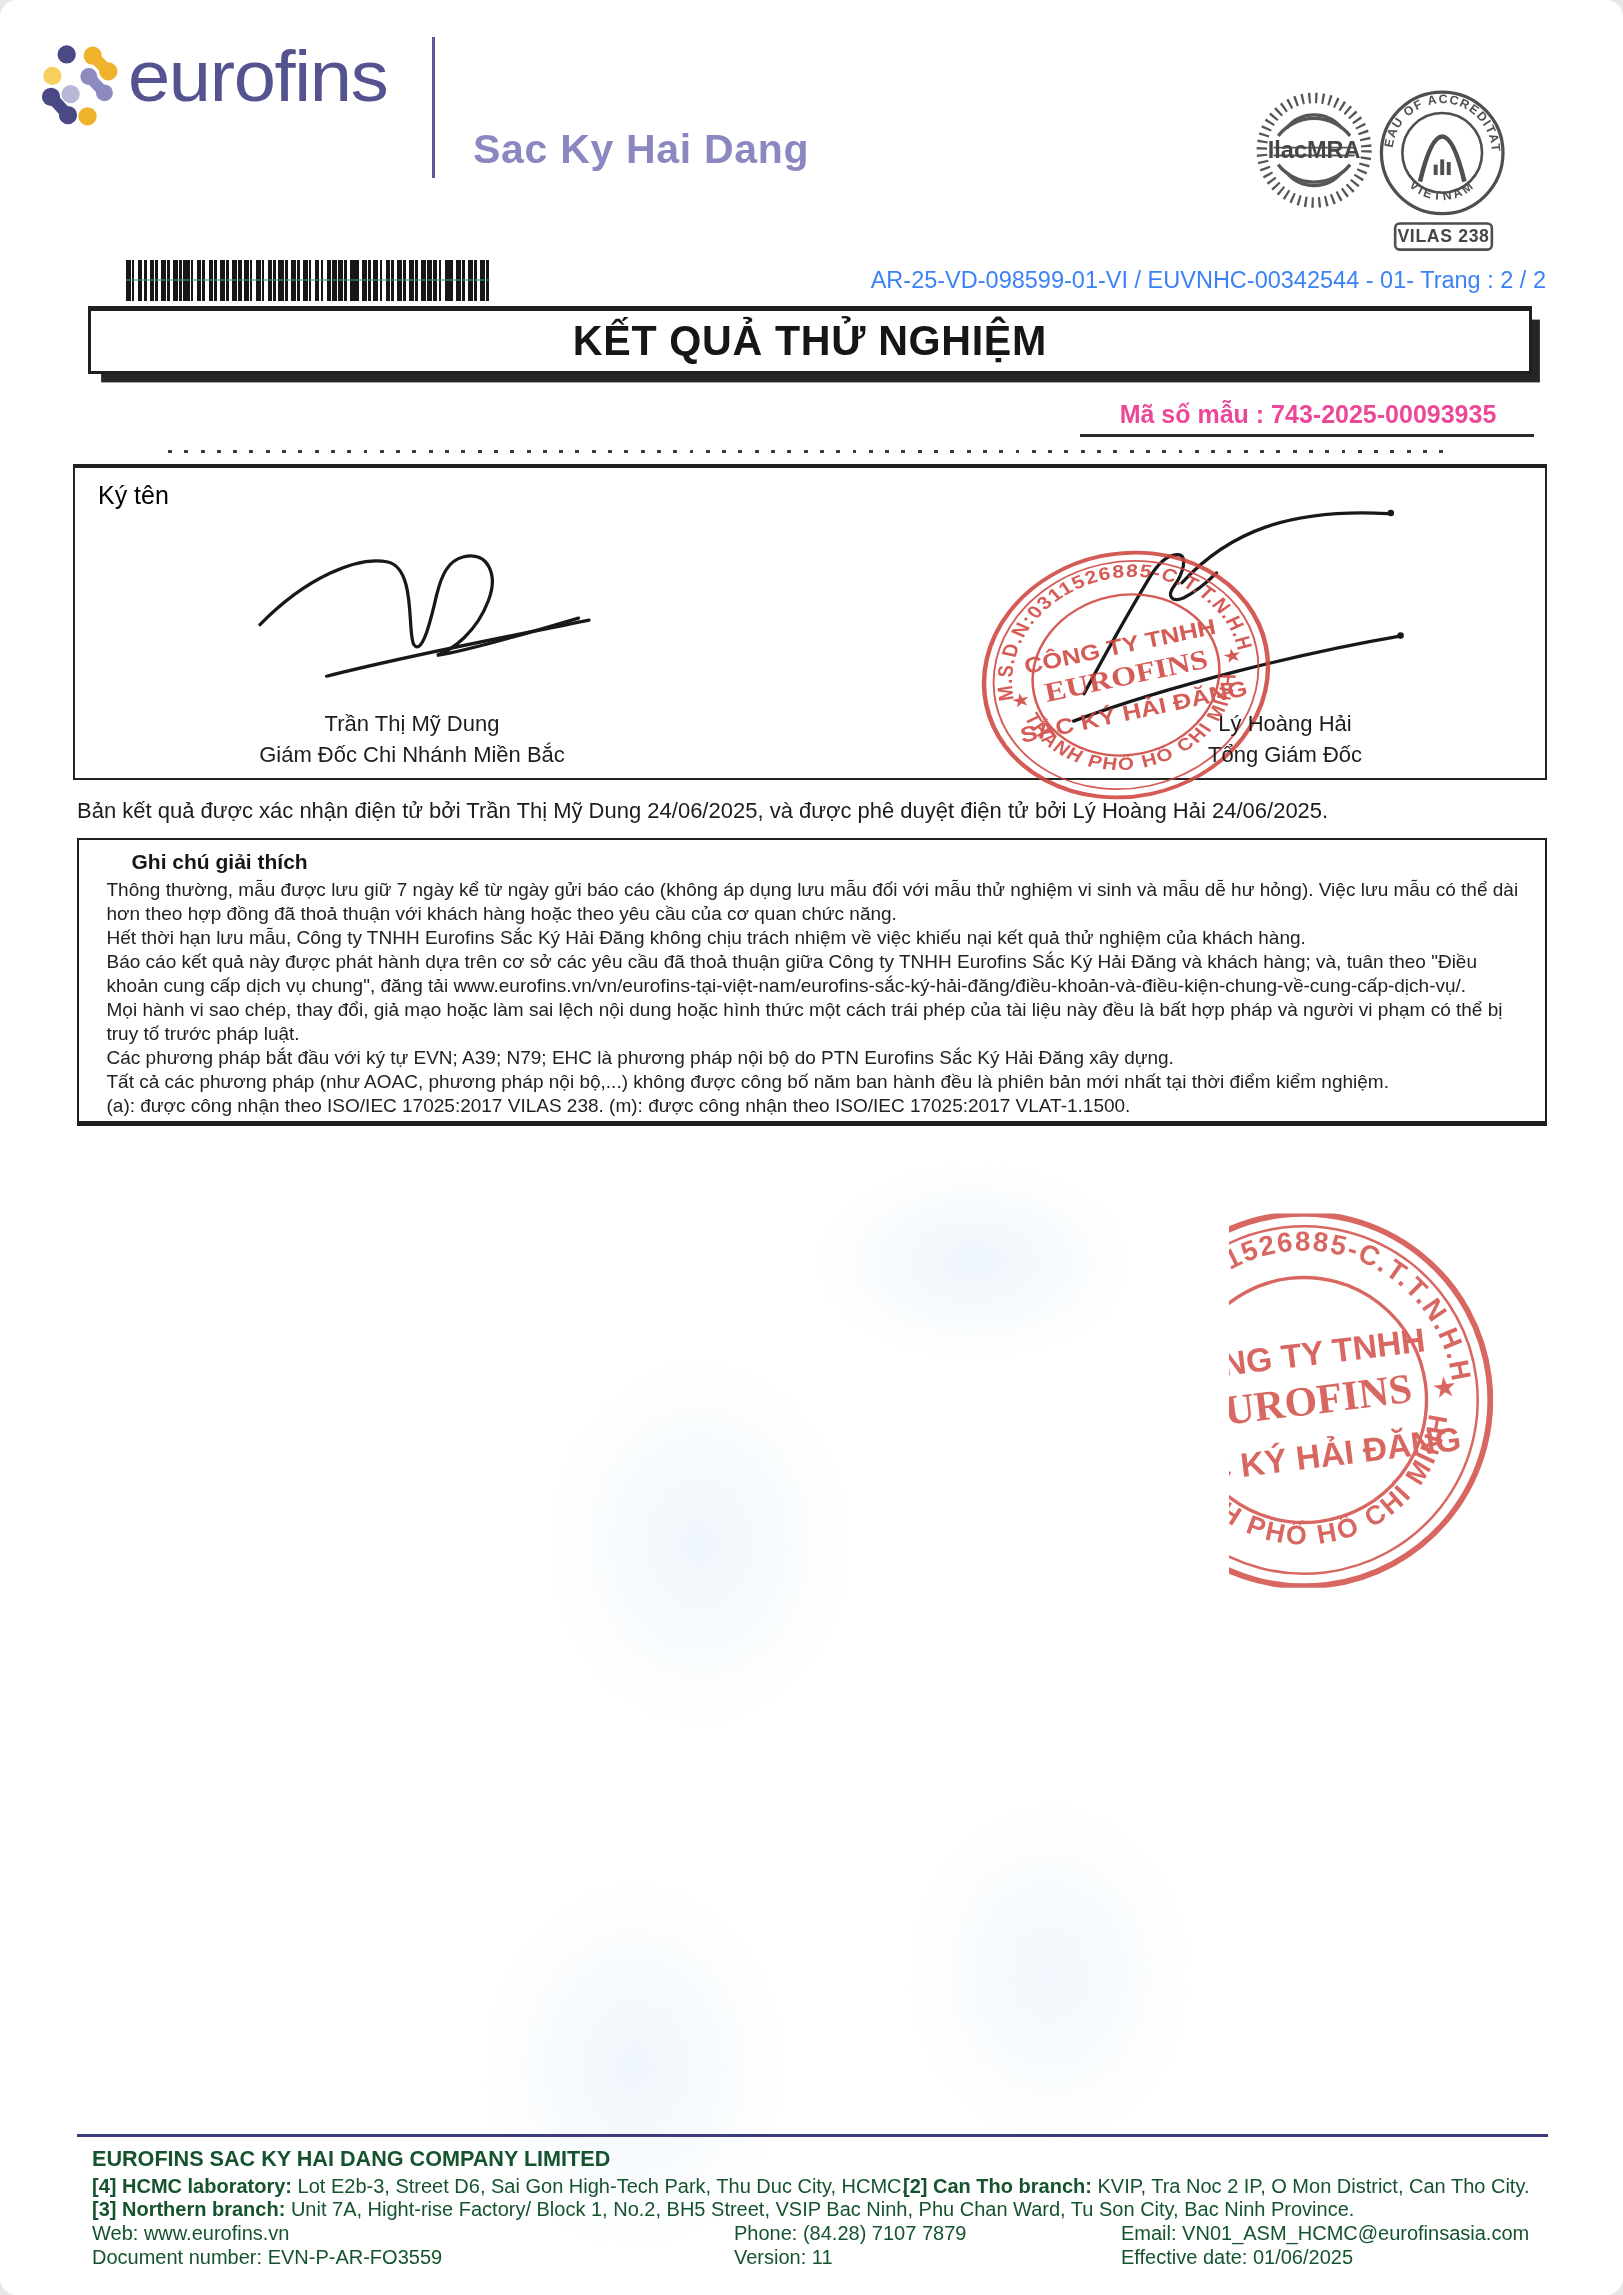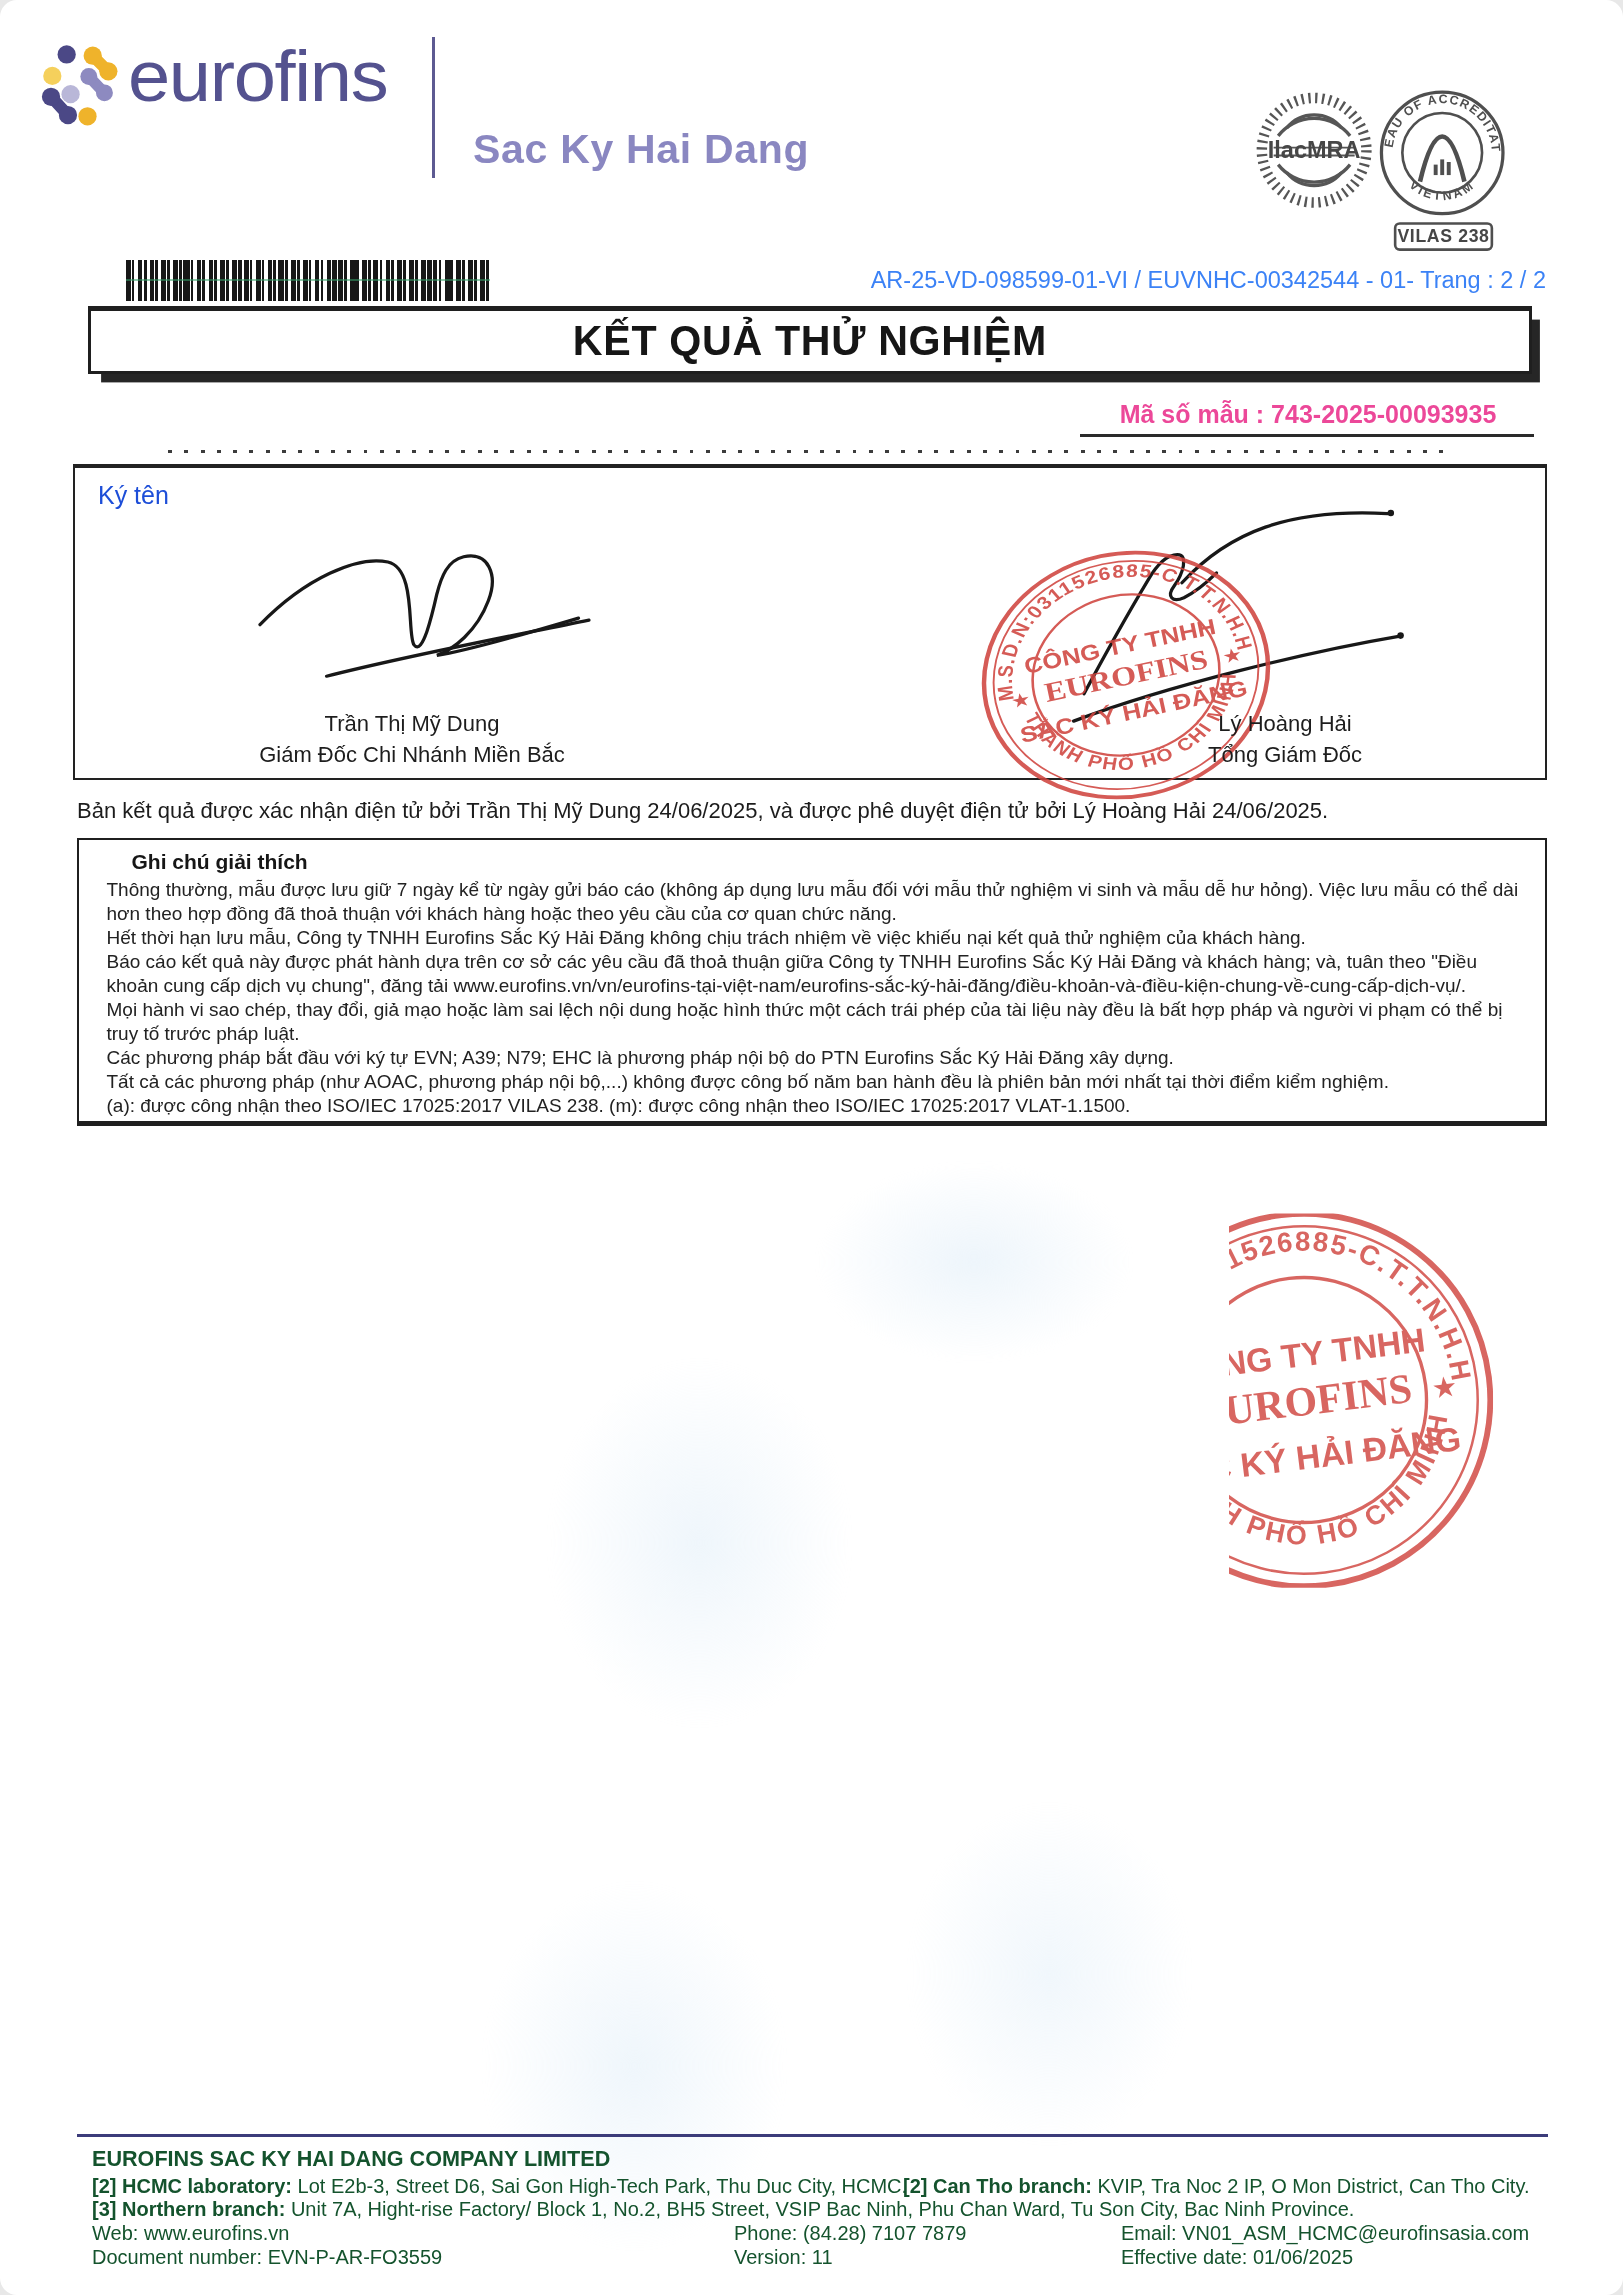--- a/index.html
+++ b/index.html
@@ -39,21 +39,21 @@
   .sample-code{left:1079px;top:400px;width:458px;text-align:center;font-size:25px;font-weight:bold;color:#ec4899;}
   .sample-underline{left:1080px;top:434px;width:454px;height:3.3px;background:#2a2a2a;}
 
   .dotted-rule{
     left:168px;top:450px;width:1278px;height:3.3px;
     background:repeating-linear-gradient(90deg,#3c3c3c 0 3.9px,transparent 3.9px 16.3px);
   }
 
   
   .sig-box{left:73px;top:464px;width:1470px;height:310px;border:2.6px solid #222;border-top-width:4.6px;}
-  .sig-label{left:98px;top:481px;font-size:25px;color:#1d4ed8;}
+  .sig-label{left:98px;top:481px;font-size:25px;color:#000000;}
   .signer-left{left:216px;top:711px;width:392px;text-align:center;}
   .signer-right{left:1089px;top:711px;width:392px;text-align:center;}
   .signer-name{font-size:22px;color:#1d1d1d;margin-bottom:5.2px;}
   .signer-title{font-size:22px;color:#1d1d1d;}
 
   .sig1-svg{left:248px;top:515px;width:366px;height:171px;}
   .sig2-svg{left:1033px;top:494px;width:418px;height:248px;}
 
   .stamp1-wrap{left:978px;top:527px;width:296px;height:296px;transform:rotate(-12deg) scaleY(0.85);transform-origin:center;opacity:0.88;}
   .stamp2-wrap{left:1111px;top:1207px;width:386px;height:386px;clip-path:inset(6.5px 3.9px 5.2px 118px);opacity:0.82;}
@@ -266,21 +266,21 @@
           <text x="398" y="247" text-anchor="middle" font-size="34">★</text>
         </g>
       </svg>
     </div>
   </div>
 
   <div class="abs footer-rule"></div>
   <div class="abs footer f-company">EUROFINS SAC KY HAI DANG COMPANY LIMITED</div>
 
   <div class="abs footer f-line1a">
-    <span class="fb">[2] HCMC laboratory:</span><span> Lot E2b-3, Street D6, Sai Gon High-Tech Park, Thu Duc City, HCMC.</span>
+    <span class="fb">[4] HCMC laboratory:</span><span> Lot E2b-3, Street D6, Sai Gon High-Tech Park, Thu Duc City, HCMC.</span>
   </div>
   <div class="abs footer f-line1b">
     <span class="fb">[2] Can Tho branch:</span><span> KVIP, Tra Noc 2 IP, O Mon District, Can Tho City.</span>
   </div>
   <div class="abs footer f-line2">
     <span class="fb">[3]  Northern branch:</span><span> Unit 7A, Hight-rise Factory/ Block 1, No.2, BH5 Street, VSIP Bac Ninh, Phu Chan Ward, Tu Son City, Bac Ninh Province.</span>
   </div>
 
   <div class="abs footer f-web">Web: www.eurofins.vn</div>
   <div class="abs footer f-phone">Phone: (84.28) 7107 7879</div>

